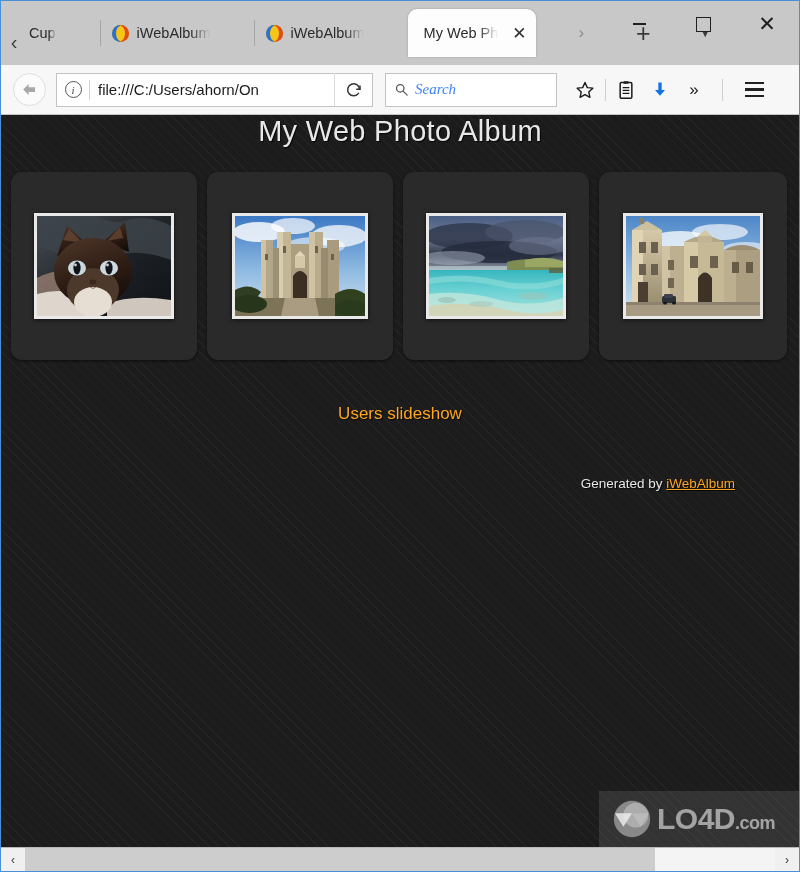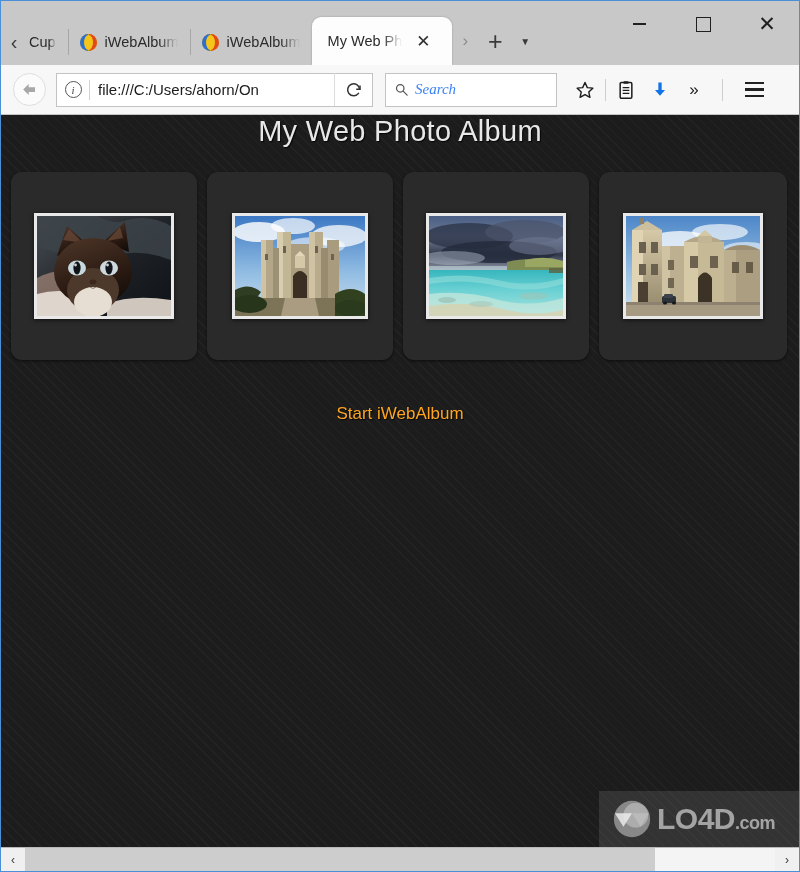--- a/index.html
+++ b/index.html
@@ -26,22 +26,22 @@
     align-items: flex-end;
     flex: 0 0 auto;
   }
   .tab-scroll-left {
     width: 26px; height: 64px;
     display: flex; align-items: center; justify-content: center;
     font-size: 20px; color: #3b3b3b;
     padding-top: 18px;
   }
   .tabs-area {
-    display: flex; align-items: flex-end;
-    height: 64px; flex: 1 1 auto; overflow: hidden;
+    display: flex; align-items: center;
+    height: 64px; flex: 1 1 auto; overflow: hidden; gap: 32px;
   }
   .tab {
     height: 46px;
     display: flex; align-items: center;
     gap: 8px;
     padding: 0 12px;
     font-size: 14.5px;
     color: #2b2b2b;
     position: relative;
     white-space: nowrap;
@@ -60,21 +60,21 @@
   .tab .tlabel {
     overflow: hidden;
     text-overflow: clip;
     -webkit-mask-image: linear-gradient(to right, #000 74%, transparent 100%);
     mask-image: linear-gradient(to right, #000 74%, transparent 100%);
   }
   .tab.active {
     background: #fdfdfd;
     border-radius: 9px 9px 0 0;
     max-width: 145px;
-    padding: 0 20px 0 16px;
+    padding: 0 8px 0 16px;
     height: 48px;
     z-index: 3;
     box-shadow: 0 0 2px rgba(0,0,0,.25);
   }
   .tab.active::before { display: none; }
   .favicon {
     width: 17px; height: 17px; flex: 0 0 17px;
     border-radius: 50%;
     position: relative;
     overflow: hidden;
@@ -607,23 +607,26 @@
               <rect x="36" y="80" width="14" height="7" rx="1.5" fill="#2d3138"></rect>
               <rect x="38" y="78" width="9" height="4" rx="1.2" fill="#3c424b"></rect>
               <ellipse cx="39" cy="87" rx="2" ry="1.6" fill="#14171a"></ellipse>
               <ellipse cx="48" cy="87" rx="2" ry="1.6" fill="#14171a"></ellipse>
             </svg>
           </div>
         </div>
       </div>
 
       <div class="slideshow-wrap">
-        <a class="slideshow-link" href="#">Start iWebAlbum</a>
-      </div>
-
+        <a class="slideshow-link" href="#">Users slideshow</a>
+      </div>
+
+      <div class="footer">
+        <span>Generated by </span><a class="brand" href="#">iWebAlbum</a>
+      </div>
 
       <div class="watermark">
         <span class="wm-logo">
           <svg viewBox="0 0 44 44" width="42" height="42">
             <circle cx="22" cy="22" r="19" fill="rgba(255,255,255,0.42)"></circle>
             <circle cx="26" cy="18" r="13" fill="rgba(255,255,255,0.30)"></circle>
             <path d="M4 16 L22 16 L13 30 Z" fill="rgba(235,235,235,0.85)"></path>
             <path d="M22 16 L40 16 L31 30 Z" fill="rgba(200,200,200,0.5)"></path>
           </svg>
         </span>

